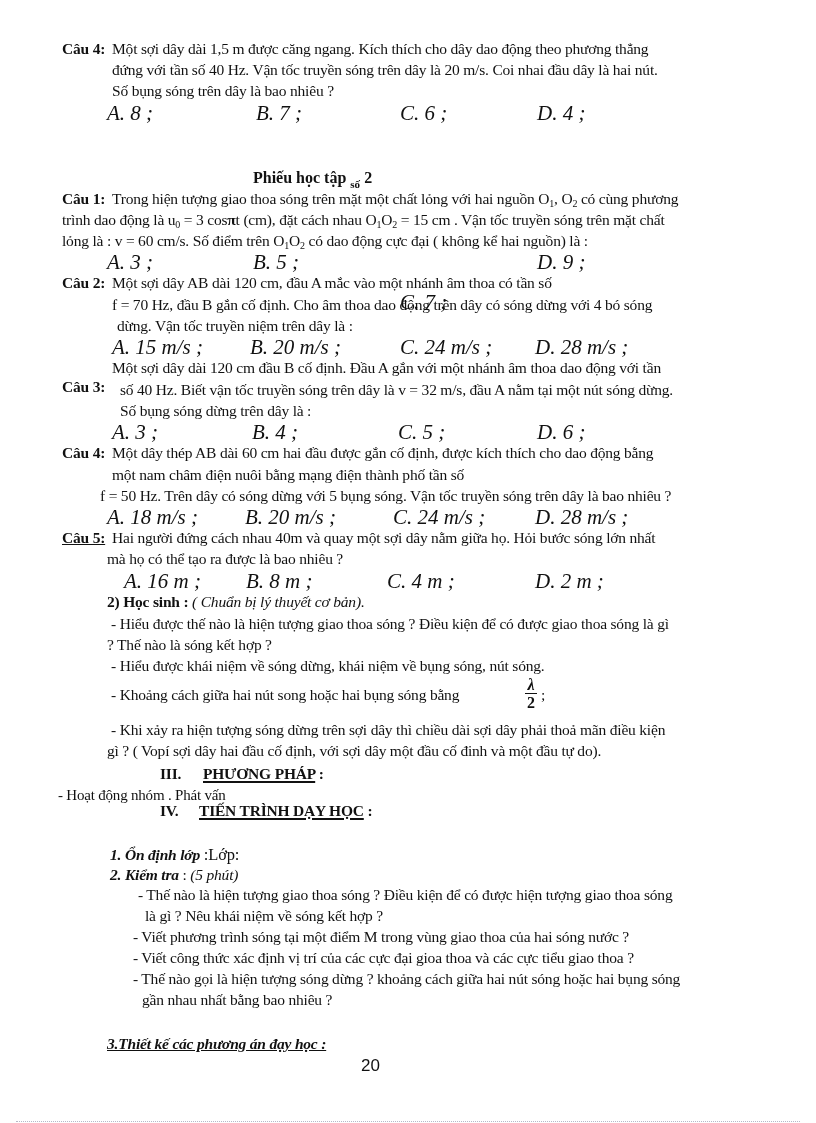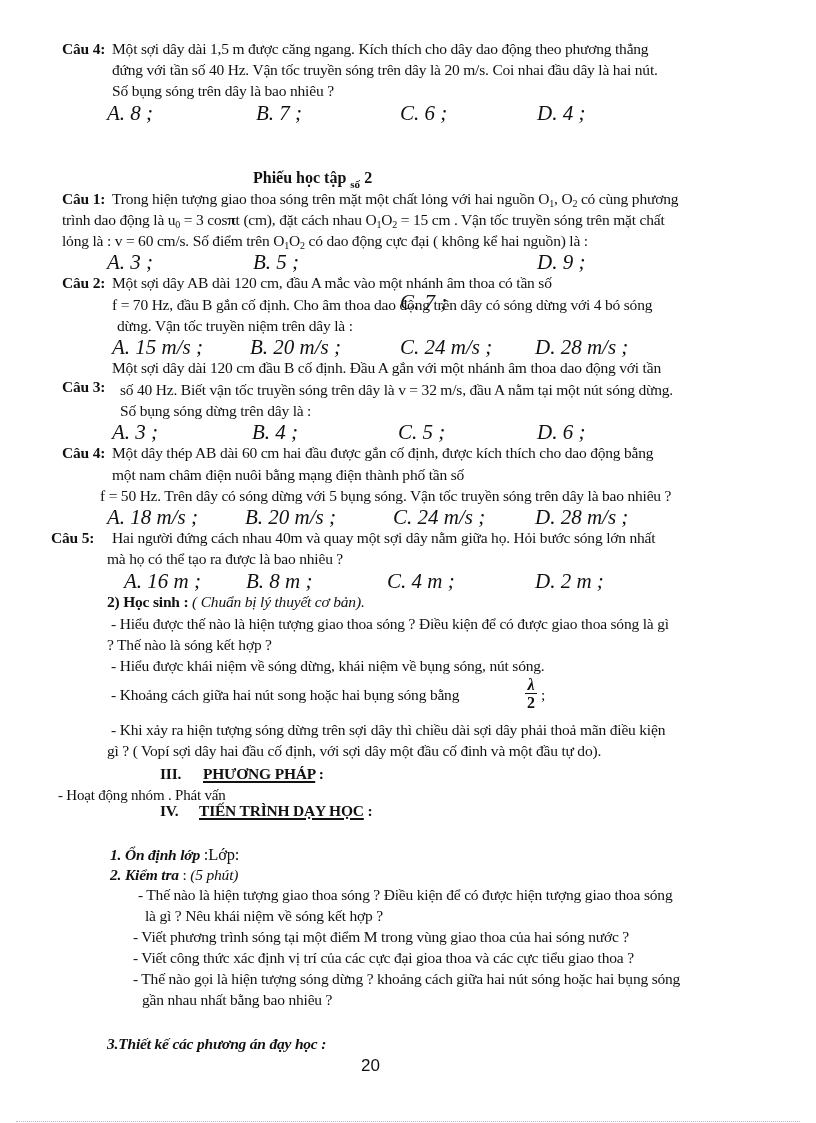--- a/index.html
+++ b/index.html
@@ -78,21 +78,21 @@
   <span class="ln" style="left:112px; top:444px;">Một dây thép AB  dài  60 cm hai đầu được gắn cố định, được kích thích cho dao động bằng</span>
   <span class="ln" style="left:112px; top:466px;">một nam châm điện nuôi bằng mạng điện thành phố tần số</span>
   <span class="ln" style="left:92px; top:487px;margin-left:8px;">f = 50 Hz.  Trên dây có sóng dừng với 5 bụng sóng.  Vận tốc truyền sóng trên dây là bao nhiêu ?</span>
   <span class="opt" style="left:107px; top:508px;">A.  18 m/s ;</span>
   <span class="opt" style="left:245px; top:508px;">B.  20 m/s ;</span>
   <span class="opt" style="left:393px; top:508px;">C.  24 m/s ;</span>
   <span class="opt" style="left:535px; top:508px;">D.  28 m/s ;</span>
 </div>
 
 <div>
-  <span class="ln b" style="left:51px; top:529px;">Câu 5:</span>
+  <span class="ln b" style="left:62px; top:529px;text-decoration:underline;">Câu 5:</span>
   <span class="ln" style="left:112px; top:529px;">Hai người đứng cách nhau 40m  và quay một sợi dây nằm giữa họ.  Hỏi bước sóng lớn nhất</span>
   <span class="ln" style="left:107px; top:550px;">mà họ có thể tạo ra được là bao nhiêu ?</span>
   <span class="opt" style="left:104px; top:572px;margin-left:20px;">A.  16 m ;</span>
   <span class="opt" style="left:246px; top:572px;">B.  8 m ;</span>
   <span class="opt" style="left:387px; top:572px;">C.  4 m ;</span>
   <span class="opt" style="left:535px; top:572px;">D.  2 m ;</span>
 </div>
 
 <div>
   <span class="ln" style="left:107px; top:593px;"><b>2) Học sinh :</b><i> ( Chuẩn bị lý thuyết cơ bản).</i></span>
@@ -123,17 +123,17 @@
 
 <div>
   <span class="ln" style="left:110px; top:846px;"><span class="bi">1. Ổn định lớp</span><span style="font-size:16.5px;"> :Lớp:</span></span>
   <span class="ln" style="left:110px; top:866px;"><span class="bi">2. Kiểm tra</span><span> : </span><i>(5 phút)</i></span>
   <span class="ln" style="left:138px; top:886px;">- Thế nào  là hiện tượng giao thoa sóng ? Điều kiện để có được hiện tượng giao thoa sóng</span>
   <span class="ln" style="left:145px; top:907px;">là gì ? Nêu khái niệm về  sóng kết hợp  ?</span>
   <span class="ln" style="left:133px; top:928px;">- Viết phương  trình sóng tại một điểm M trong vùng  giao thoa của hai  sóng nước ?</span>
   <span class="ln" style="left:133px; top:949px;">- Viết công thức xác định vị trí của các cực đại gioa thoa và  các cực tiểu giao thoa ?</span>
   <span class="ln" style="left:133px; top:970px;">- Thế nào  gọi là hiện tượng sóng dừng  ? khoảng  cách giữa hai nút sóng hoặc hai bụng  sóng</span>
   <span class="ln" style="left:142px; top:991px;">gần nhau nhất  bằng  bao nhiêu ?</span>
-  <span class="ln bi" style="left:107px; top:1035px;">3.Thiết kế các phương án đạy học :</span>
+  <span class="ln bi" style="left:107px; top:1035px;text-decoration:underline;">3.Thiết kế các phương án đạy học :</span>
 </div>
 
 <div class="pagenum">20</div>
 <div class="dotted"></div>
 
 </body></html>

